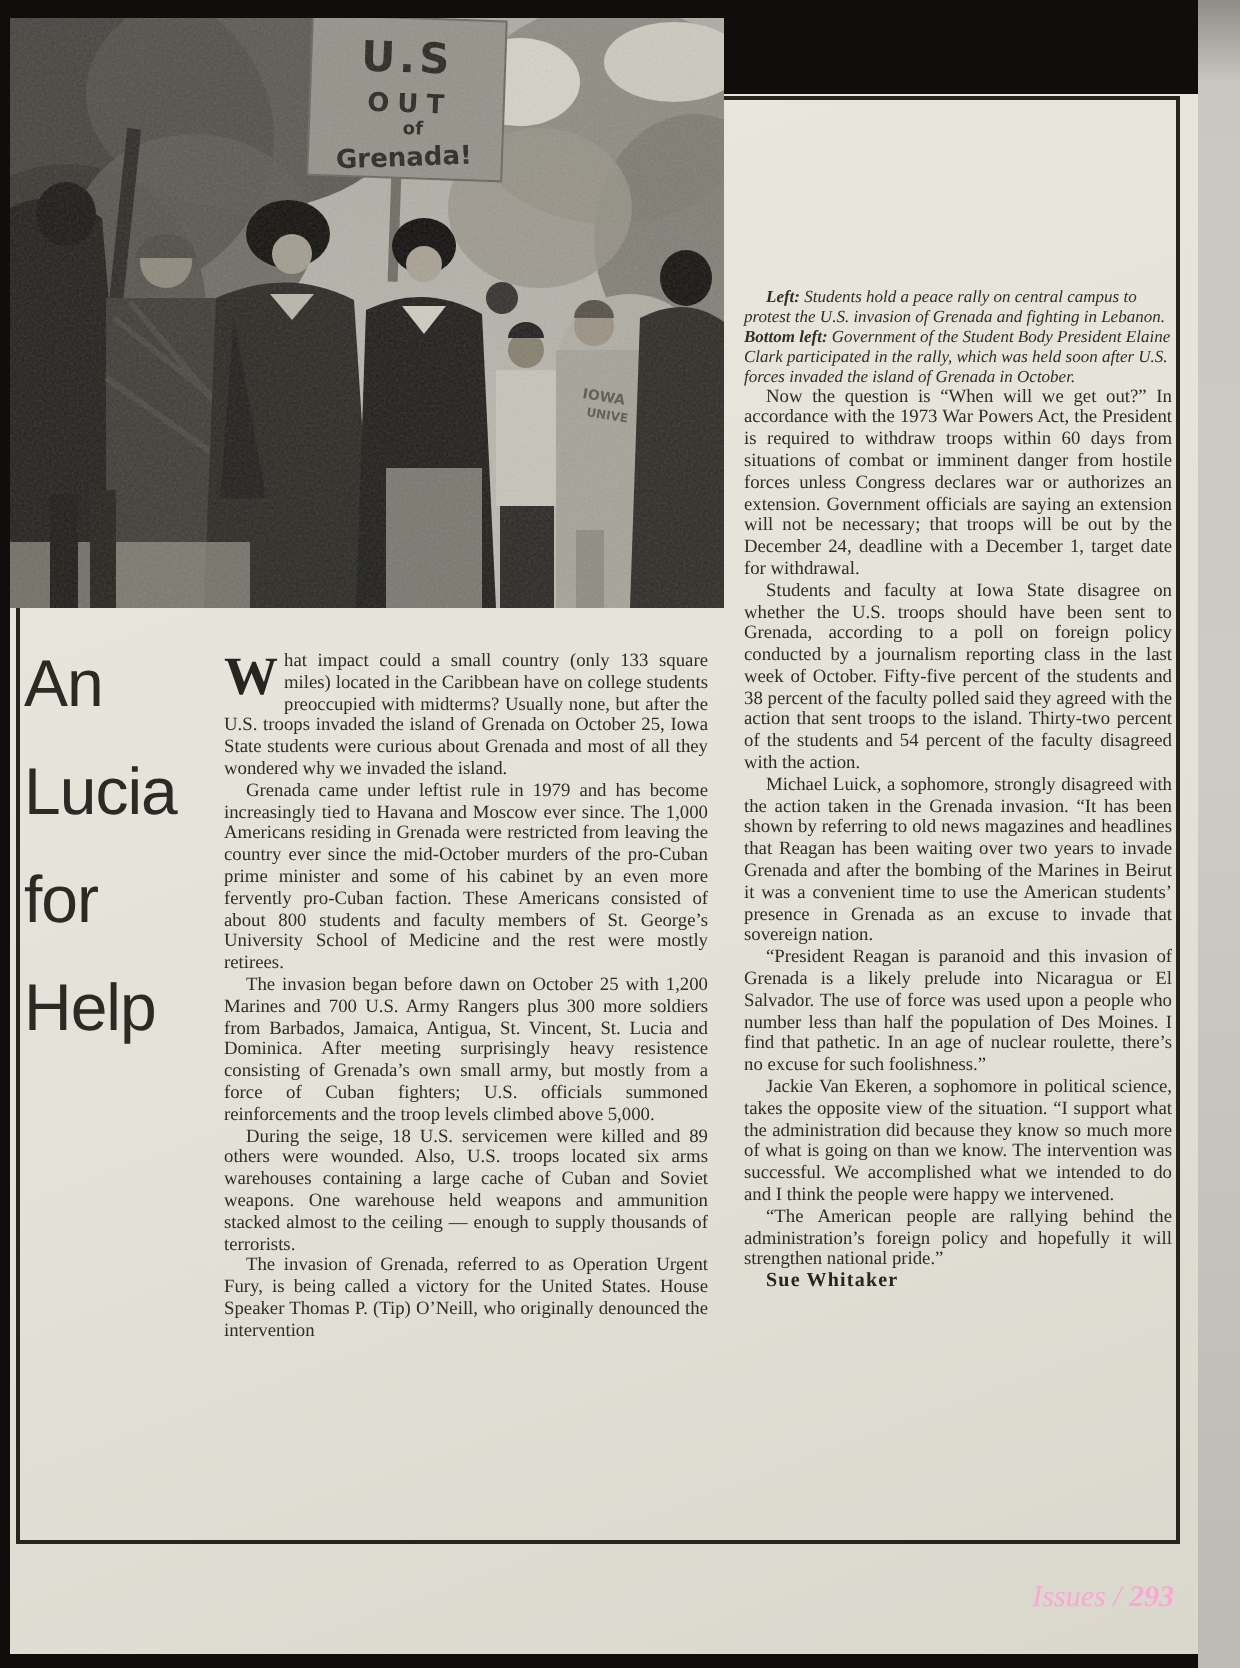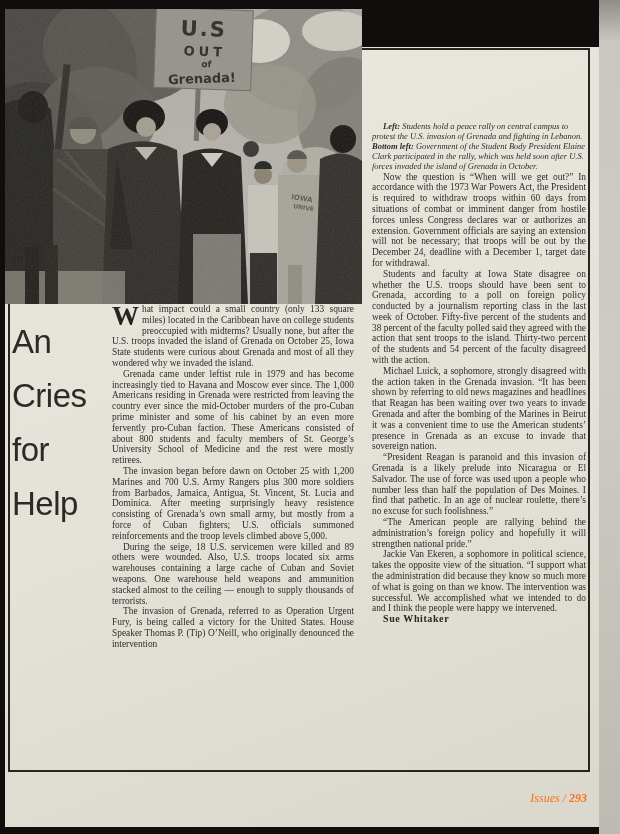--- a/index.html
+++ b/index.html
@@ -11,37 +11,37 @@
   .paper{position:absolute;left:5px;top:47px;width:594px;height:780px;
           background:linear-gradient(160deg,#eae7de 0%,#e4e1d8 55%,#dad7cd 100%);}
   .frame{position:absolute;left:8px;top:48px;width:578px;height:720px;border:2px solid #262520;}
   .photo{position:absolute;left:5px;top:9px;width:357px;height:295px;display:block;}
 
   .title{position:absolute;left:12px;top:315px;width:96px;
          font-family:"Liberation Sans",sans-serif;font-size:33px;line-height:54px;
          color:#2b2a25;letter-spacing:-0.5px;}
   .title div{height:54px;}
 
-  .col{position:absolute;color:#2e2d28;font-size:9.4px;line-height:10.8px;text-align:justify;}
+  .col{position:absolute;color:#2e2d28;font-size:9.4px;line-height:10.8px;text-align:justify;margin-top:22px;}
   .col p{margin:0;text-indent:11px;}
   .col p.noindent{text-indent:0;}
   .left-col{left:112px;top:304px;width:242px;}
   .right-col{left:372px;top:122px;width:214px;}
 
   .dropcap{float:left;font-size:27px;line-height:20px;font-weight:bold;
            padding:2px 3px 0 0;color:#262520;}
 
   .caption{font-style:italic;font-size:8.5px;line-height:9.9px;text-align:left;
            margin:0 0 7px 0;color:#2f2e29;text-indent:0;}
   .caption b{font-weight:bold;}
 
   .byline{margin-top:11px;font-weight:bold;font-size:10px;letter-spacing:0.6px;
           text-indent:0;text-align:left;color:#262520;}
 
-  .folio{position:absolute;top:791px;right:33px;font-style:italic;font-size:12px;color:#f97316;}
+  .folio{position:absolute;top:791px;right:33px;font-style:italic;font-size:15px;color:#f9a8d4;}
   .folio .num{font-weight:bold;}
 </style>
 </head>
 <body>
 
 <div class="canvas">
 
   <div class="top-band"></div>
   <div class="paper"></div>
   <div class="frame"></div>
@@ -123,39 +123,39 @@
       <rect x="0" y="262" width="120" height="33" fill="#9c998f" opacity="0.65"></rect>
       <rect x="20" y="238" width="14" height="57" fill="#1f1e1a"></rect>
       <rect x="40" y="236" width="13" height="59" fill="#26251f"></rect>
     </g>
 
     <rect width="357" height="295" filter="url(#grain)" opacity="0.16"></rect>
   </svg>
 
   <div class="title">
     <div>An</div>
-    <div>Cries</div>
+    <div>Lucia</div>
     <div>for</div>
     <div>Help</div>
   </div>
 
   <div class="col left-col">
     <p class="noindent"><span class="dropcap">W</span><span>hat impact could a small country (only 133 square miles) located in the Caribbean have on college students preoccupied with midterms? Usually none, but after the U.S. troops invaded the island of Grenada on October 25, Iowa State students were curious about Grenada and most of all they wondered why we invaded the island.</span></p>
     <p>Grenada came under leftist rule in 1979 and has become increasingly tied to Havana and Moscow ever since. The 1,000 Americans residing in Grenada were restricted from leaving the country ever since the mid-October murders of the pro-Cuban prime minister and some of his cabinet by an even more fervently pro-Cuban faction. These Americans consisted of about 800 students and faculty members of St. George’s University School of Medicine and the rest were mostly retirees.</p>
     <p>The invasion began before dawn on October 25 with 1,200 Marines and 700 U.S. Army Rangers plus 300 more soldiers from Barbados, Jamaica, Antigua, St. Vincent, St. Lucia and Dominica. After meeting surprisingly heavy resistence consisting of Grenada’s own small army, but mostly from a force of Cuban fighters; U.S. officials summoned reinforcements and the troop levels climbed above 5,000.</p>
     <p>During the seige, 18 U.S. servicemen were killed and 89 others were wounded. Also, U.S. troops located six arms warehouses containing a large cache of Cuban and Soviet weapons. One warehouse held weapons and ammunition stacked almost to the ceiling — enough to supply thousands of terrorists.</p>
     <p>The invasion of Grenada, referred to as Operation Urgent Fury, is being called a victory for the United States. House Speaker Thomas P. (Tip) O’Neill, who originally denounced the intervention</p>
   </div>
 
   <div class="col right-col">
     <p class="caption"><b>Left:</b> <span>Students hold a peace rally on central campus to protest the U.S. invasion of Grenada and fighting in Lebanon.</span> <b>Bottom left:</b> <span>Government of the Student Body President Elaine Clark participated in the rally, which was held soon after U.S. forces invaded the island of Grenada in October.</span></p>
     <p>Now the question is “When will we get out?” In accordance with the 1973 War Powers Act, the President is required to withdraw troops within 60 days from situations of combat or imminent danger from hostile forces unless Congress declares war or authorizes an extension. Government officials are saying an extension will not be necessary; that troops will be out by the December 24, deadline with a December 1, target date for withdrawal.</p>
     <p>Students and faculty at Iowa State disagree on whether the U.S. troops should have been sent to Grenada, according to a poll on foreign policy conducted by a journalism reporting class in the last week of October. Fifty-five percent of the students and 38 percent of the faculty polled said they agreed with the action that sent troops to the island. Thirty-two percent of the students and 54 percent of the faculty disagreed with the action.</p>
     <p>Michael Luick, a sophomore, strongly disagreed with the action taken in the Grenada invasion. “It has been shown by referring to old news magazines and headlines that Reagan has been waiting over two years to invade Grenada and after the bombing of the Marines in Beirut it was a convenient time to use the American students’ presence in Grenada as an excuse to invade that sovereign nation.</p>
     <p>“President Reagan is paranoid and this invasion of Grenada is a likely prelude into Nicaragua or El Salvador. The use of force was used upon a people who number less than half the population of Des Moines. I find that pathetic. In an age of nuclear roulette, there’s no excuse for such foolishness.”</p>
+    <p>Jackie Van Ekeren, a sophomore in political science, takes the opposite view of the situation. “I support what the administration did because they know so much more of what is going on than we know. The intervention was successful. We accomplished what we intended to do and I think the people were happy we intervened.</p>
     <p>“The American people are rallying behind the administration’s foreign policy and hopefully it will strengthen national pride.”</p>
-    <p>Jackie Van Ekeren, a sophomore in political science, takes the opposite view of the situation. “I support what the administration did because they know so much more of what is going on than we know. The intervention was successful. We accomplished what we intended to do and I think the people were happy we intervened.</p>
     <p class="byline">Sue Whitaker</p>
   </div>
 
   <div class="folio"><span>Issues</span> <span>/</span> <span class="num">293</span></div>
 
 </div>
 
 </body></html>

